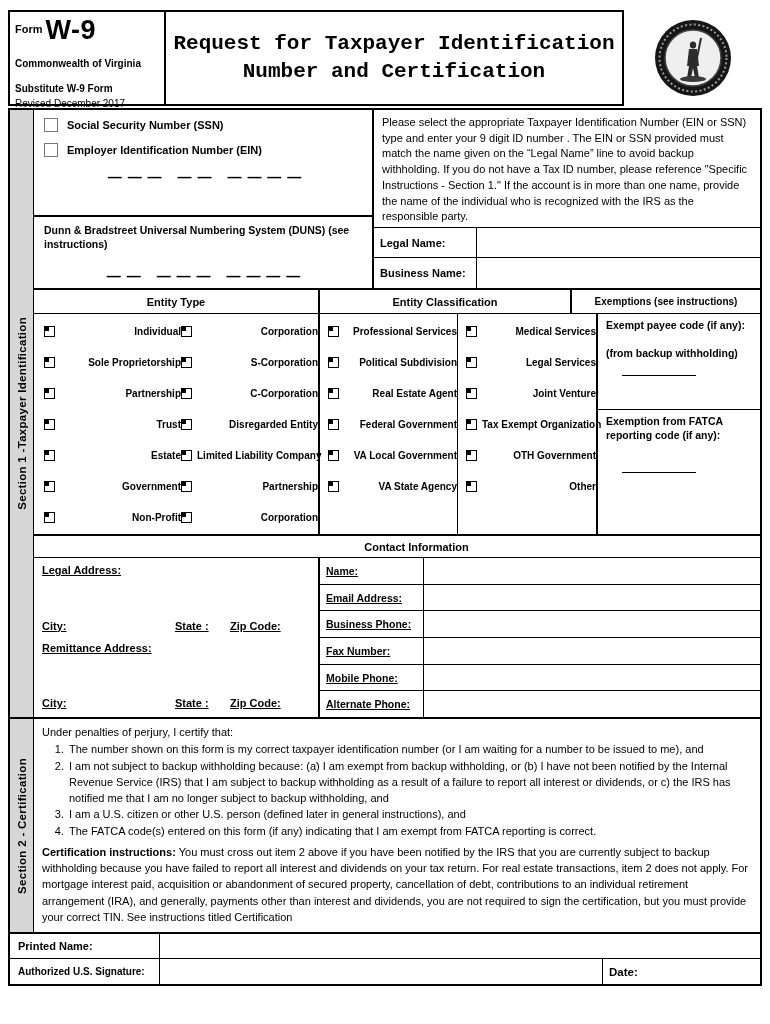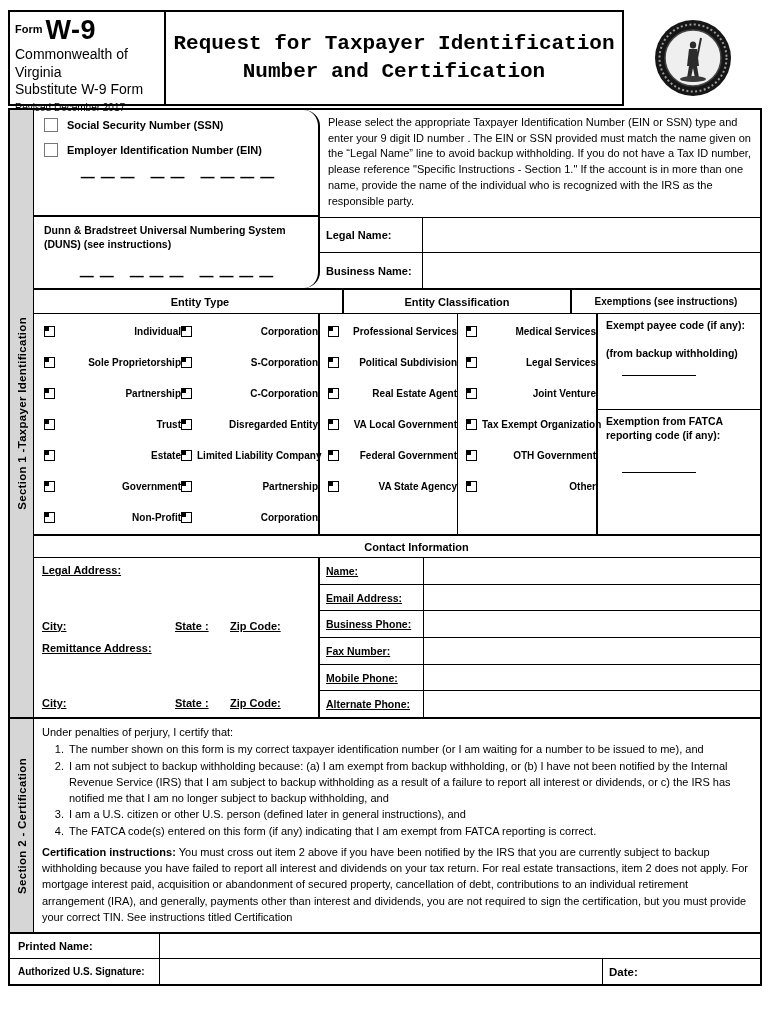--- a/index.html
+++ b/index.html
@@ -5,52 +5,52 @@
   * { margin:0; padding:0; box-sizing:border-box; }
   html,body { background:#fff; }
   body { width:770px; height:1024px; font-family:"Liberation Sans", sans-serif; color:#000; }
   .page { width:770px; height:1024px; padding:10px 8px 0 8px; background:#fff; }
 
   
   .hdr { display:flex; height:96px; margin-bottom:2px; }
   .hdr-left { width:158px; border:2px solid #000; padding:3px 5px 2px 5px; background:#fff; }
   .form-word { font-size:11px; font-weight:bold; vertical-align:6px; }
   .form-num { font-size:27px; font-weight:bold; letter-spacing:.5px; margin-left:3px; }
-  .hdr-org { font-size:14px; font-weight:normal; line-height:1.25; }
+  .hdr-org { font-size:10px; font-weight:bold; line-height:1.25;margin-top:12px; }
   .hdr-rev { font-size:10px; margin-top:3px; }
   .hdr-title { width:458px; border:2px solid #000; border-left:none; display:flex; flex-direction:column; align-items:center; justify-content:center; font-size:21px; font-weight:bold; line-height:1.35;font-family:Liberation Mono, monospace; }
   .hdr-seal { flex:1; display:flex; align-items:center; justify-content:center; }
 
   
   .form-body { border:2px solid #000; }
   .sec { display:flex; }
   .sidebar { width:24px; background:#d6d6d6; border-right:1px solid #000; display:flex; align-items:center; justify-content:center; }
   .sidebar span { writing-mode:vertical-rl; transform:rotate(180deg); font-weight:bold; font-size:11.5px; white-space:nowrap; letter-spacing:.3px; }
   .sec1-content { flex:1; display:flex; flex-direction:column; min-width:0; }
 
   
   .rowA { display:flex; height:180px; border-bottom:2px solid #000; }
-  .tin-col { width:286px; border-right:2px solid #000; display:flex; flex-direction:column;border-radius:16px; }
+  .tin-col { width:340px; border-right:2px solid #000; display:flex; flex-direction:column; }
   .tin-top { height:107px; border-bottom:2px solid #000; padding:9px 6px 2px 10px; }
   .cb-line { display:flex; align-items:flex-start; gap:9px; font-weight:bold; font-size:11px; margin-bottom:12px; }
   .cb-lg { width:14px; height:14px; min-width:14px; border:1px solid #777; background:#fff; margin-top:-1px; }
   .dashes { text-align:center; font-weight:bold; font-size:14px; letter-spacing:1px; }
   .duns-box { flex:1; padding:7px 8px 2px 10px; font-weight:bold; font-size:10.5px; line-height:1.3; }
   .duns-box .dashes { margin-top:16px; }
   .rowA-right { flex:1; display:flex; flex-direction:column; min-width:0; }
   .instructions { flex:1; padding:5px 8px 2px 8px; font-size:11px; line-height:1.43; border-bottom:1px solid #000; font-weight:normal; }
   .name-row { height:35px; display:flex; border-bottom:1px solid #000; }
   .name-row.last { border-bottom:none; }
   .name-label { width:103px; border-right:1px solid #000; font-weight:bold; font-size:11px; display:flex; align-items:center; padding-left:6px; }
   .name-input { flex:1; }
 
   
   .ent-hdr-row { display:flex; height:24px; border-bottom:1px solid #000; font-weight:bold; }
   .eh { display:flex; align-items:center; justify-content:center; font-size:11px; }
-  .eh1 { width:286px; border-right:2px solid #000;margin-left:24px; }
+  .eh1 { width:286px; border-right:2px solid #000; }
   .eh2 { flex:1; border-right:2px solid #000; }
   .eh3 { width:188px; font-size:10px; }
   .ent-body { display:flex; height:222px; border-bottom:2px solid #000; }
   .et-col { width:286px; border-right:2px solid #000; padding-top:2px; }
   .et-row { display:flex; align-items:center; height:31px; padding-left:10px; }
   .opt { display:flex; align-items:center; gap:5px; font-weight:bold; font-size:10px; white-space:nowrap;justify-content:space-between; }
   .et-row .opt { width:50%; }
   .cb { width:11px; height:11px; min-width:11px; border:1px solid #000; background:#fff; position:relative; }
   .cb::after { content:""; position:absolute; left:0; top:0; width:4px; height:4px; background:#000; }
   .ec-col { flex:1; border-right:2px solid #000; display:flex; min-width:0; }
@@ -255,25 +255,25 @@
               <div class="ec-cell opt">
                   <span class="cb"></span>
                   <span>Political Subdivision</span>
                 </div>
               <div class="ec-cell opt">
                   <span class="cb"></span>
                   <span>Real Estate Agent</span>
                 </div>
               <div class="ec-cell opt">
                   <span class="cb"></span>
+                  <span>Federal Government</span>
+                </div>
+              <div class="ec-cell opt">
+                  <span class="cb"></span>
                   <span>VA Local Government</span>
-                </div>
-              <div class="ec-cell opt">
-                  <span class="cb"></span>
-                  <span>Federal Government</span>
                 </div>
               <div class="ec-cell opt">
                   <span class="cb"></span>
                   <span>VA State Agency</span>
                 </div>
             </div>
             <div class="ec-half">
               <div class="ec-cell opt">
                   <span class="cb"></span>
                   <span>Medical Services</span>

